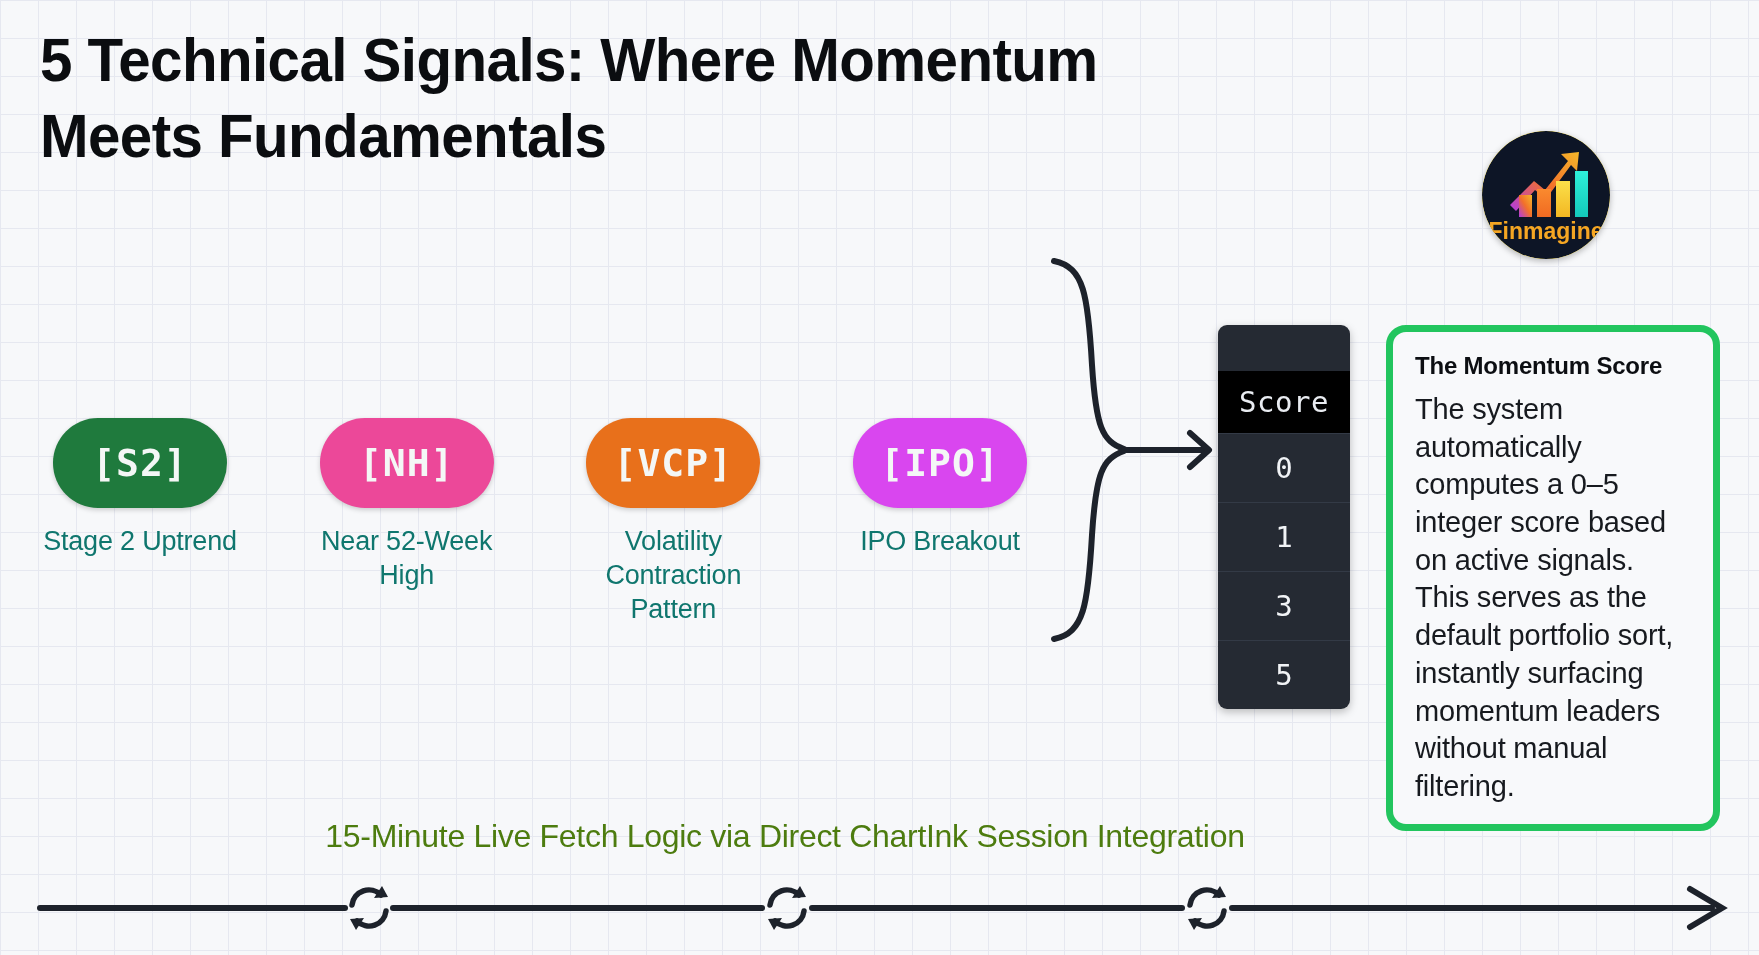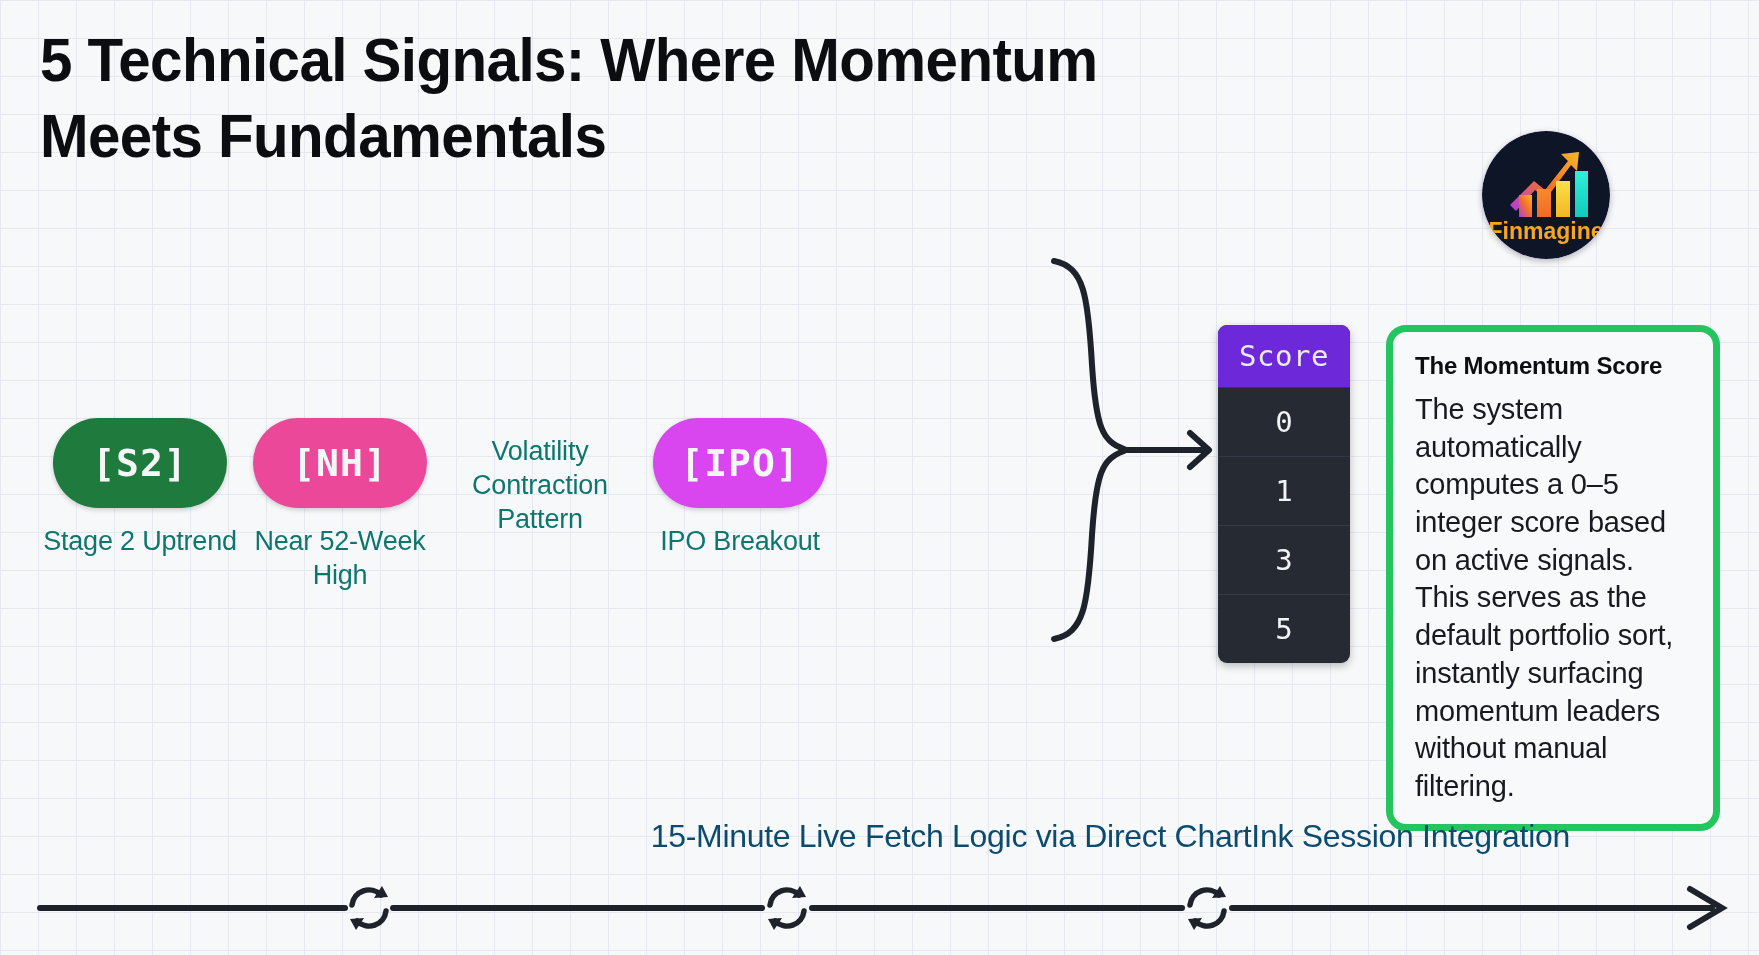--- a/index.html
+++ b/index.html
@@ -39,34 +39,35 @@
   }
 
   
   #logo {
     position: absolute;
     left: 1482px;
     top: 131px;
     width: 128px;
     height: 128px;
     border-radius: 50%;
-    background: #c4b5fd;
+    background: #fde047;
     box-shadow: 0 2px 6px rgba(0,0,0,0.28);
     overflow: hidden;
   }
   #logo svg { display: block; width: 128px; height: 128px; }
 
   
   #signals {
     position: absolute;
     left: 40px;
     top: 418px;
     width: 1000px;
     display: flex;
     align-items: flex-start;
+    justify-content: space-between;
   }
   .signal { width: 200px; text-align: center; }
   .pill {
     display: inline-flex;
     align-items: center;
     justify-content: center;
     height: 90px;
     min-width: 174px;
     padding: 0 14px;
     border-radius: 46px;
@@ -103,24 +104,25 @@
     border-radius: 9px;
     overflow: hidden;
     background: #252a33;
     box-shadow: 0 3px 9px rgba(0,0,0,0.25);
     font-family: "DejaVu Sans Mono", "Liberation Mono", monospace;
   }
   #score-head {
     height: 62px;
     line-height: 62px;
     text-align: center;
-    background: #6d28d9;
+    background: #000000;
     color: #e9ecf1;
     font-size: 29px;
     letter-spacing: 0.5px;
+    margin-top: 46px;
   }
   .score-row {
     height: 69px;
     line-height: 69px;
     text-align: center;
     color: #f1f3f6;
     font-size: 29px;
     border-top: 1px solid #333a46;
   }
 
@@ -149,24 +151,24 @@
     color: #171a1f;
     letter-spacing: -0.2px;
   }
 
   
   #timeline-caption {
     position: absolute;
     left: 0;
     top: 818px;
     width: 1570px;
-    text-align: right;
+    text-align: center;
     font-size: 32px;
     letter-spacing: -0.3px;
-    color: #0c4a6e;
+    color: #4d7c0f;
   }
   #timeline {
     position: absolute;
     left: 0;
     top: 870px;
     width: 1759px;
     height: 85px;
   }
 </style>
 </head>
@@ -217,20 +219,21 @@
     <div class="signal-desc">Stage 2 Uptrend</div>
   </div>
 
   <div class="signal">
     <div class="pill" style="background:#ec4899">[NH]</div>
     <div class="signal-desc">Near 52-Week High</div>
   </div>
 
 
   <div class="signal">
+    <div class="pill" style="background:#e8701b">[VCP]</div>
     <div class="signal-desc">Volatility Contraction Pattern</div>
   </div>
 
   <div class="signal">
     <div class="pill" style="background:#d946ef">[IPO]</div>
     <div class="signal-desc">IPO Breakout</div>
   </div>
 
 </div>
 

